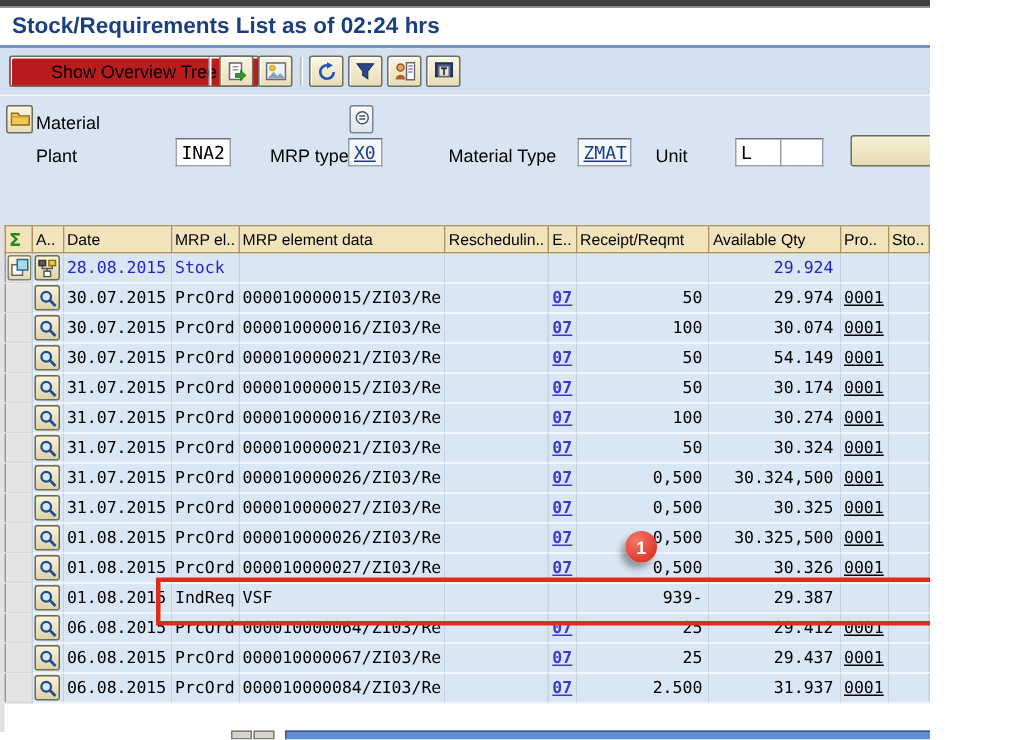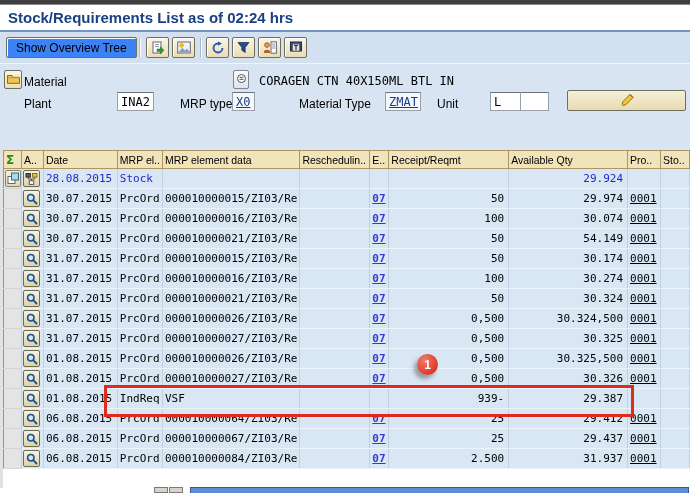--- a/index.html
+++ b/index.html
@@ -1,26 +1,26 @@
 <!DOCTYPE html>
 <html><head>
 <meta charset="utf-8">
 <style>
   html,body{margin:0;padding:0;background:#fff;}
-  .screen{position:relative;width:690px;height:493px;background:#fff;overflow:hidden;
+  .screen{position:relative;width:620px;height:493px;background:#fff;overflow:hidden;
           font-family:"Liberation Sans",sans-serif;}
   .topbar{position:absolute;left:0;top:0;width:690px;height:4px;background:#3f3f3f;border-bottom:1px solid #8a8a8a;}
   .title{position:absolute;left:8px;top:9px;font-size:15px;font-weight:bold;color:#1b4080;white-space:nowrap;}
   .title-rule{position:absolute;left:0;top:30px;width:690px;height:2px;background:#7293c4;}
   .toolbar-strip{position:absolute;left:0;top:32px;width:690px;height:31px;background:#d3e0ef;border-bottom:1px solid #f0f5fb;}
   .panel{position:absolute;left:0;top:64px;width:690px;height:86px;background:#d8e4f2;}
   .left-strip{position:absolute;left:0;top:150px;width:3px;height:338px;background:#e2e2e2;}
 
   
-  .btn-overview{position:absolute;left:6px;top:37px;height:21px;padding:0 9px;background:#3b82f6;
+  .btn-overview{position:absolute;left:6px;top:37px;height:21px;padding:0 27px;background:#b91c1c;
     border:1px solid #6f6f5f;border-radius:2px;box-shadow:inset 1px 1px 0 #fff;
     font-family:"Liberation Sans",sans-serif;font-size:12px;color:#000;display:flex;align-items:center;cursor:pointer;}
   .vsep{position:absolute;top:38px;height:19px;width:0;border-left:1px solid #a8b8ca;border-right:1px solid #fff;}
   .tbtn{position:absolute;top:37px;width:23px;height:21px;background:linear-gradient(#fbf6e2,#e9ddb6);
     border:1px solid #6f6f5f;border-radius:2px;box-shadow:inset 1px 1px 0 #fff;
     display:flex;align-items:center;justify-content:center;padding:0;cursor:pointer;}
   .tbtn span{display:flex;}
 
   
   .fld-label{position:absolute;font-size:12px;color:#000;white-space:nowrap;}
@@ -148,21 +148,20 @@
         </svg></span>
     </button>
   <div class="fld-label" style="left:24px;top:75px">Material</div>
   <button class="matchcode-btn">
       <span><svg width="11" height="13" viewBox="0 0 11 13">
           <circle cx="5.5" cy="6.5" r="4" fill="#fff" stroke="#456"></circle>
           <line x1="3.5" y1="5.3" x2="7.5" y2="5.3" stroke="#456"></line>
           <line x1="3.5" y1="7.3" x2="7.5" y2="7.3" stroke="#456"></line>
         </svg></span>
     </button>
-  <div class="material-desc">CORAGEN CTN 40X150ML BTL IN</div>
 
   <div class="fld-label" style="left:24px;top:97px">Plant</div>
   <div class="vbox" style="left:117px;width:32px">INA2</div>
   <div class="fld-label" style="left:180px;top:97px">MRP type</div>
   <div class="vbox keybox" style="left:232px;width:18px">X0</div>
   <div class="fld-label" style="left:299px;top:97px">Material Type</div>
   <div class="vbox keybox" style="left:385px;width:31px">ZMAT</div>
   <div class="fld-label" style="left:437px;top:97px">Unit</div>
   <div class="vbox" style="left:490px;width:26px">L</div>
   <div class="vbox" style="left:520px;width:24px"></div>

